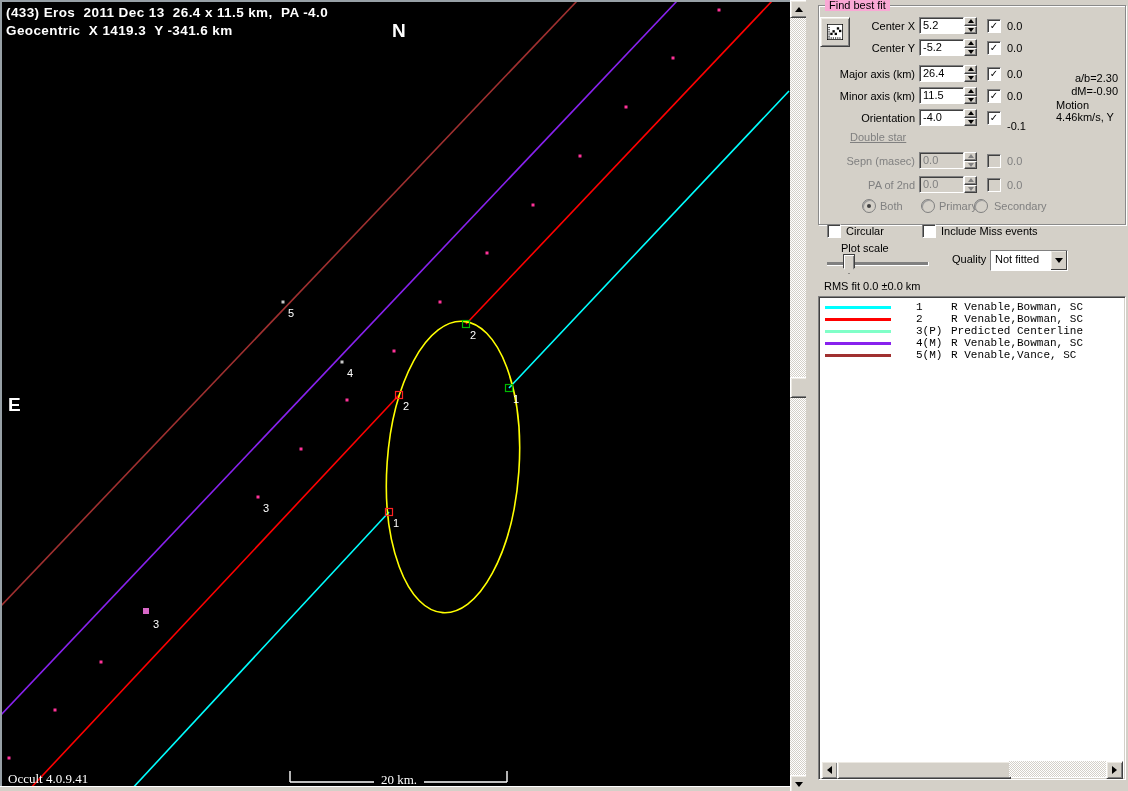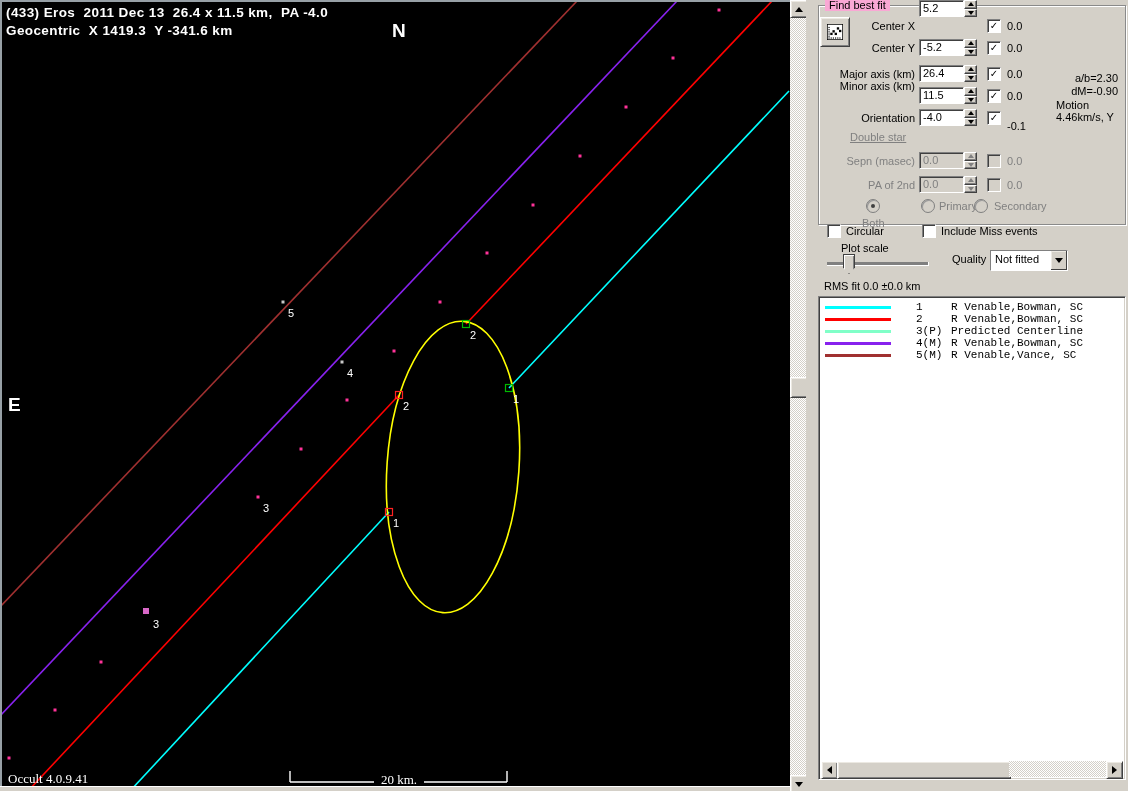--- a/index.html
+++ b/index.html
@@ -181,21 +181,21 @@
             <rect x="7.5" y="8.5" width="3.2" height="3.2"></rect>
           <rect x="10.5" y="12" width="3.2" height="3.2"></rect>
             <rect x="13.5" y="4.5" width="3.2" height="3.2"></rect>
           <rect x="16.5" y="8" width="3.2" height="3.2"></rect>
         </g>
       </svg>
     </button>
 
     <div id="fbf-rows">
         <div class="ctl-label" style="top: 20px;">Center X</div>
-        <div class="spinbox" style="top: 0;">
+        <div class="spinbox" style="top: 17px;">
           <div class="spin-value">5.2</div>
           <div class="spin-btns">
             <div class="spin-btn">
               <span class="tri tri-s-up"></span>
             </div>
             <div class="spin-btn">
               <span class="tri tri-s-down"></span>
             </div>
           </div>
         </div>
@@ -228,21 +228,21 @@
             </div>
             <div class="spin-btn">
               <span class="tri tri-s-down"></span>
             </div>
           </div>
         </div>
         <div class="win-cb" style="left: 181px; top: 67px;">
           <span class="check">✓</span>
         </div>
         <div class="result-text" style="top: 68px;">0.0</div>
-        <div class="ctl-label" style="top: 80px;">Minor axis (km)</div>
+        <div class="ctl-label" style="top: 90px;">Minor axis (km)</div>
         <div class="spinbox" style="top: 87px;">
           <div class="spin-value">11.5</div>
           <div class="spin-btns">
             <div class="spin-btn">
               <span class="tri tri-s-up"></span>
             </div>
             <div class="spin-btn">
               <span class="tri tri-s-down"></span>
             </div>
           </div>
@@ -299,21 +299,21 @@
             </div>
             <div class="spin-btn disabled">
               <span class="tri tri-s-down"></span>
             </div>
           </div>
         </div>
         <div class="win-cb disabled" style="left: 181px; top: 178px;"></div>
         <div class="result-text gray" style="top: 179px;">0.0</div>
       </div>
     <div id="ds-radios">
-        <div class="radio-item" style="left: 56px; flex-direction: column;">
+        <div class="radio-item" style="left: 56px;">
           <span class="radio">
             <span class="dot"></span>
           </span>
           <span class="gray">Both</span>
         </div>
         <div class="radio-item" style="left: 115px;">
           <span class="radio"></span>
           <span class="gray">Primary</span>
         </div>
         <div class="radio-item" style="left: 168px; gap: 6px;">

